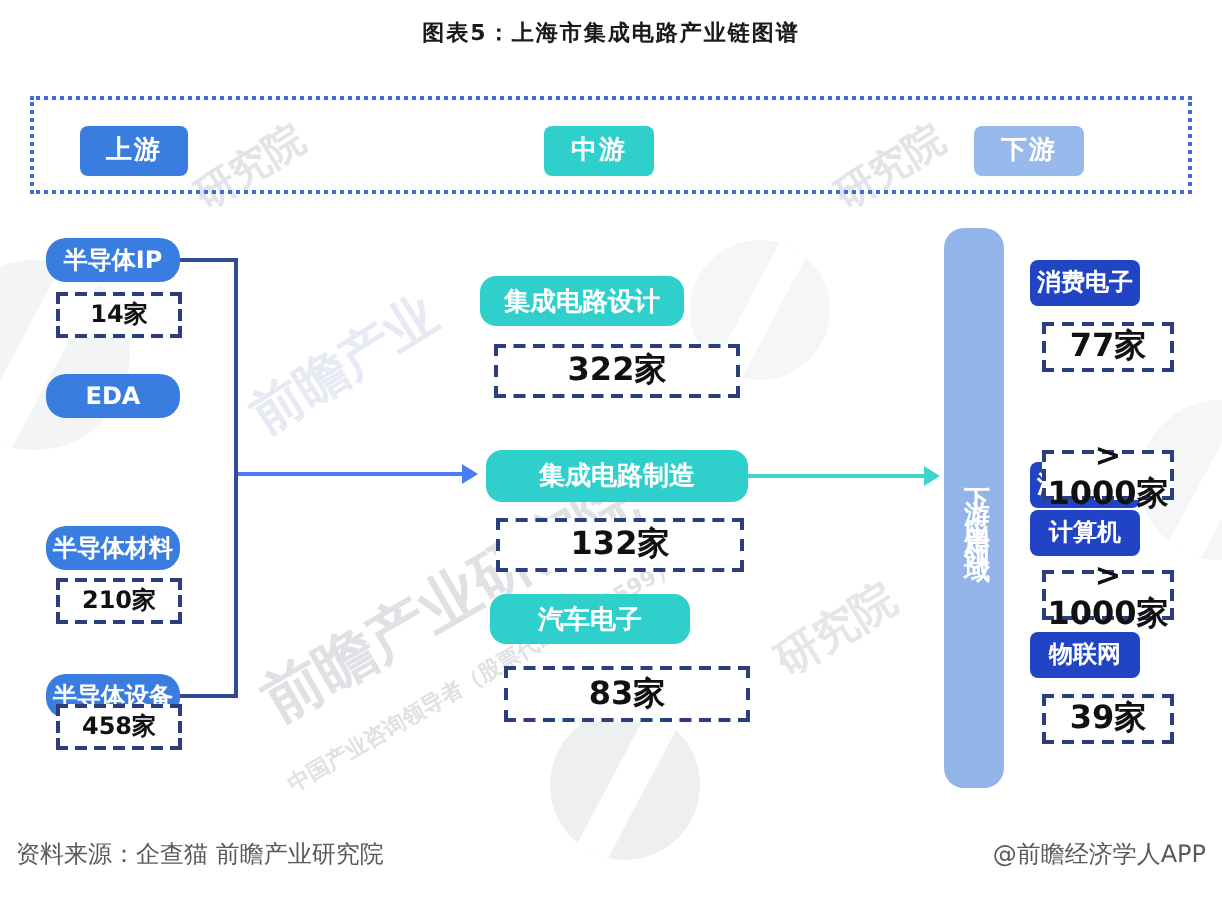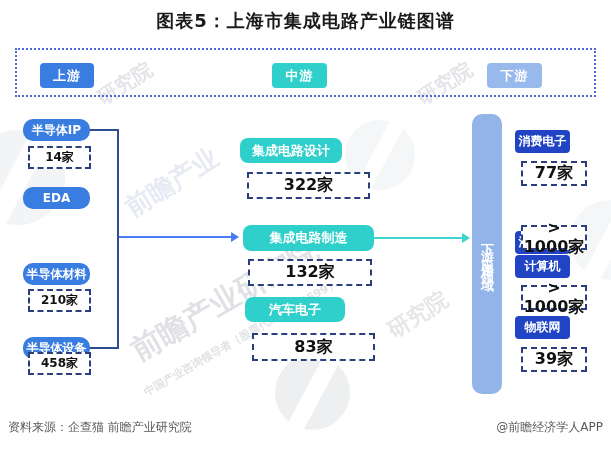--- a/index.html
+++ b/index.html
@@ -1,20 +1,20 @@
 <!DOCTYPE html>
 <html><head>
 <meta charset="utf-8">
 <style>
   html,body{margin:0;padding:0;background:#fff;}
   body{font-family:"DejaVu Sans","Liberation Sans",sans-serif;}
   .canvas{position:relative;width:611px;height:450px;background:#ffffff;overflow:hidden;}
 
   .title{position:absolute;top:9px;left:0;width:611px;text-align:center;
-         font-size:18px;font-weight:bold;color:#1a1a1a;letter-spacing:1px;}
+         font-size:11px;font-weight:bold;color:#1a1a1a;letter-spacing:1px;}
 
   
   .stage-strip{position:absolute;left:15px;top:48px;width:577px;height:45px;
                border:2px dotted #4668d9;background:transparent;}
   .stage-btn{position:absolute;top:13px;height:25px;line-height:25px;text-align:center;
              color:#fff;font-size:13px;font-weight:bold;border-radius:4px;letter-spacing:1px;}
   .stage-up{left:23px;width:54px;background:#3a7de0;}
   .stage-mid{left:255px;width:55px;background:#2fd0cb;}
   .stage-down{left:470px;width:55px;background:#97b9ec;}
 

